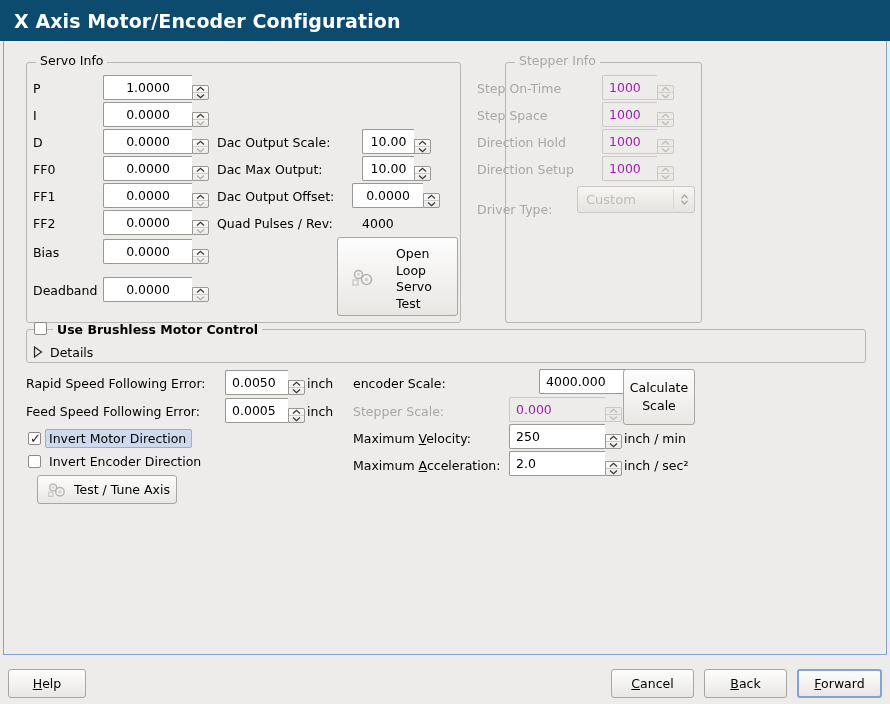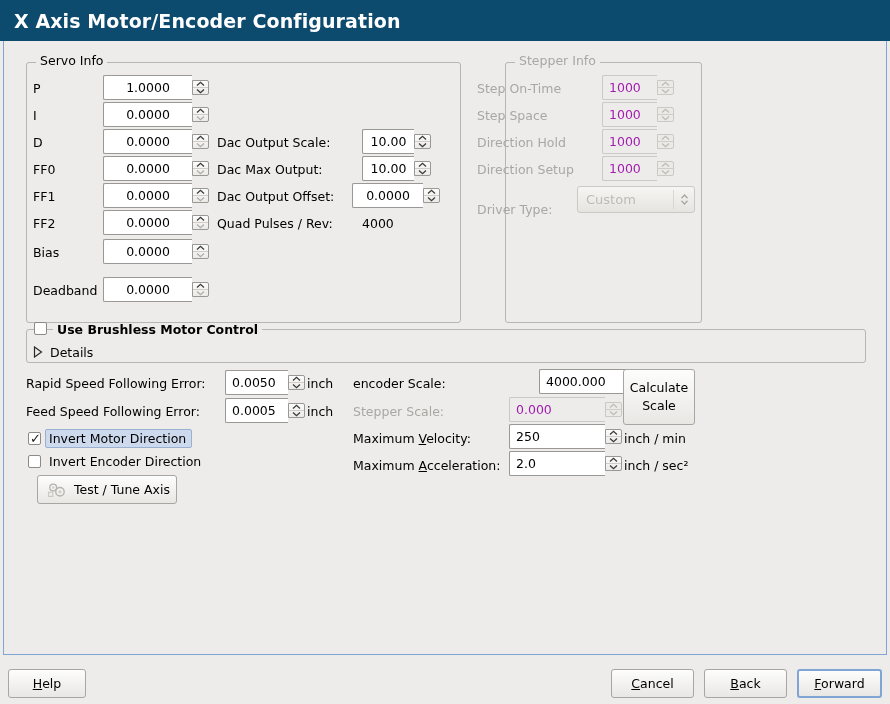--- a/index.html
+++ b/index.html
@@ -43,21 +43,21 @@
   }
   .frame.disabled > .legend{color:#a9a7a3;}
 
   
   .lbl{position:absolute;white-space:nowrap;line-height:14px;font-size:12.5px;}
   .lbl.dis{color:#a9a7a3;}
   .lbl.bold{font-weight:bold;}
   u.mn{text-decoration:underline;}
 
   
-  .spin{position:absolute;display:flex;align-items:center;height:25px;}
+  .spin{position:absolute;display:flex;align-items:flex-end;height:25px;}
   .spin .fld{
     flex:1 1 auto;box-sizing:border-box;height:25px;
     background:#fff;border:1px solid #9a9894;border-right:none;
     border-radius:2px 0 0 2px;
     display:flex;align-items:center;
     font-size:12.5px;color:#000;
     padding:0 6px;
   }
   .spin .fld.center{justify-content:center;}
   .spin .btns{
@@ -330,20 +330,39 @@
             <svg width="9" height="6" viewBox="0 0 9 6">
               <polyline points="1,1.5 4.5,4.7 8,1.5" fill="none" stroke="#3b3b3b" stroke-width="1.3"></polyline>
             </svg>
           </div>
       </div>
     </div>
 
     <div class="lbl" style="left:213px;top:176px;">Quad Pulses / Rev:</div>
     <div class="lbl" style="left:358px;top:176px;">4000</div>
 
+    <div class="btn" style="left:333px;top:196px;width:121px;height:79px;justify-content:flex-start;">
+      <span class="gear" style="left:12px;top:29px;">
+        <svg width="26" height="22" viewBox="0 0 26 22">
+          <g fill="none" stroke="#b5b3af" stroke-width="1.6">
+            <circle cx="8.5" cy="7.5" r="4"></circle>
+            <circle cx="16.5" cy="12.5" r="5"></circle>
+          </g>
+          <circle cx="8.5" cy="7.5" r="1.4" fill="#cfcdc9"></circle>
+          <circle cx="16.5" cy="12.5" r="1.8" fill="#cfcdc9"></circle>
+          <rect x="3" y="13" width="5" height="5" fill="none" stroke="#cbc9c5" stroke-width="1.4"></rect>
+        </svg>
+      </span>
+      <span style="position:absolute;left:58px;top:8px;text-align:left;line-height:16.5px;">
+        <span>Open</span><br>
+        <span>Loop</span><br>
+        <span>Servo</span><br>
+        <span>Test</span>
+      </span>
+    </div>
 
     <div class="frame disabled" style="left:465px;top:21px;width:197px;height:261px;margin-left:36px;">
       <span class="legend">Stepper Info</span>
     </div>
 
     <div class="lbl dis" style="left:473px;top:41px;">Step On-Time</div>
     <div class="lbl dis" style="left:473px;top:68px;">Step Space</div>
     <div class="lbl dis" style="left:473px;top:95px;">Direction Hold</div>
     <div class="lbl dis" style="left:473px;top:122px;">Direction Setup</div>
 

